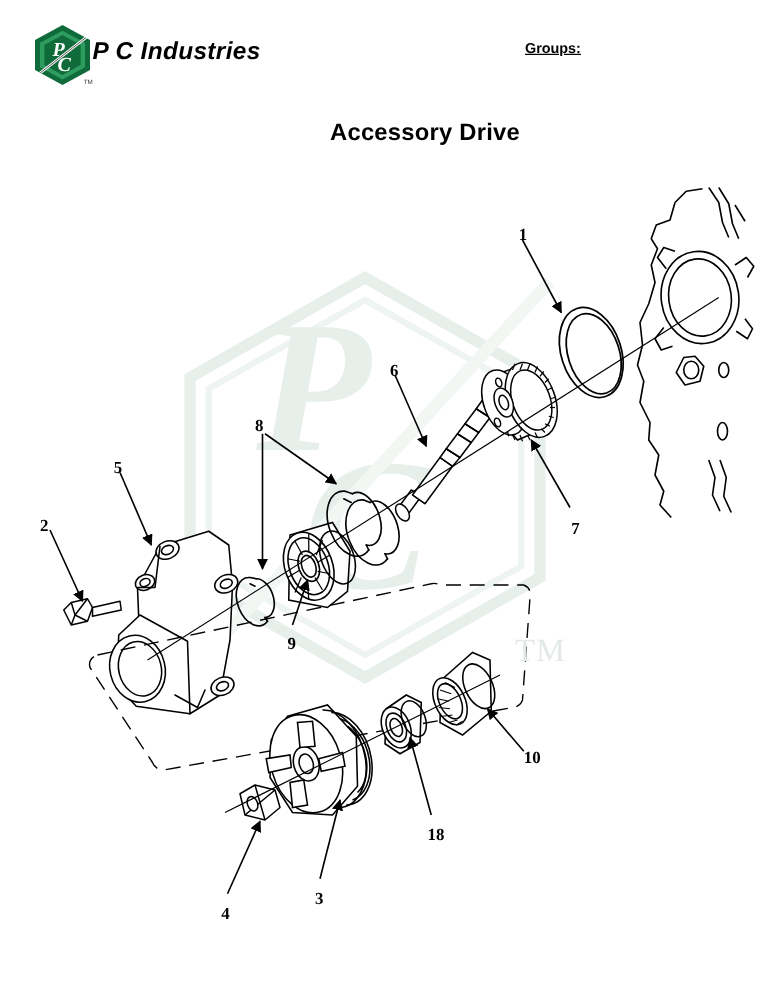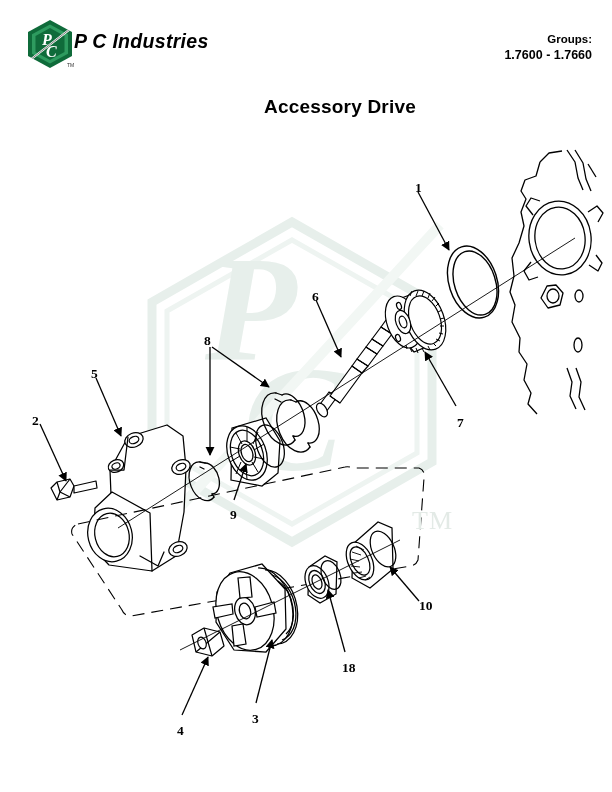--- a/index.html
+++ b/index.html
@@ -13,21 +13,21 @@
 
   
   .header-logo{position:absolute;left:22px;top:18px;width:56px;height:52px;}
   .brand-name{
     position:absolute;left:74px;top:30px;
     font-size:19.5px;font-weight:bold;font-style:italic;
     letter-spacing:.3px;white-space:nowrap;
   }
   .groups-block{
     position:absolute;left:420px;top:32px;width:172px;
-    text-align:right;line-height:1.28;
+    text-align:left;line-height:1.28;text-decoration:underline;
   }
   .groups-label{font-size:11.5px;font-weight:bold;}
   .groups-range{font-size:12.5px;font-weight:bold;}
 
   .page-title{
     position:absolute;left:0;top:96px;width:612px;
     text-align:center;font-size:19px;font-weight:bold;
     letter-spacing:.2px;
     padding-left:34px;
   }
@@ -68,21 +68,20 @@
       <text x="20" y="27" font-family="'Liberation Serif','DejaVu Serif',serif" font-size="16" font-style="italic" font-weight="bold" fill="#ffffff">P</text>
       <text x="24" y="39" font-family="'Liberation Serif','DejaVu Serif',serif" font-size="16" font-style="italic" font-weight="bold" fill="#ffffff">C</text>
       <text x="45" y="49" font-family="'Liberation Sans','DejaVu Sans',sans-serif" font-size="5" fill="#333333">TM</text>
     </svg>
   </div>
 
   <div class="brand-name">P C Industries</div>
 
   <div class="groups-block">
     <div class="groups-label">Groups:</div>
-    <div class="groups-range">1.7600 - 1.7660</div>
   </div>
 
   <div class="page-title">Accessory Drive</div>
 
   <svg id="artwork" viewBox="0 0 612 792">
 
     <g opacity="1">
       <polygon points="292,222 432,302 432,462 292,542 152,462 152,302" fill="none" stroke="#e7efeb" stroke-width="9"></polygon>
       <polygon points="292,240 417,311 417,453 292,524 167,453 167,311" fill="none" stroke="#eef4f1" stroke-width="5"></polygon>
       <text x="205" y="360" font-family="'Liberation Serif','DejaVu Serif',serif" font-size="150" font-style="italic" font-weight="bold" fill="#e7efeb">P</text>

